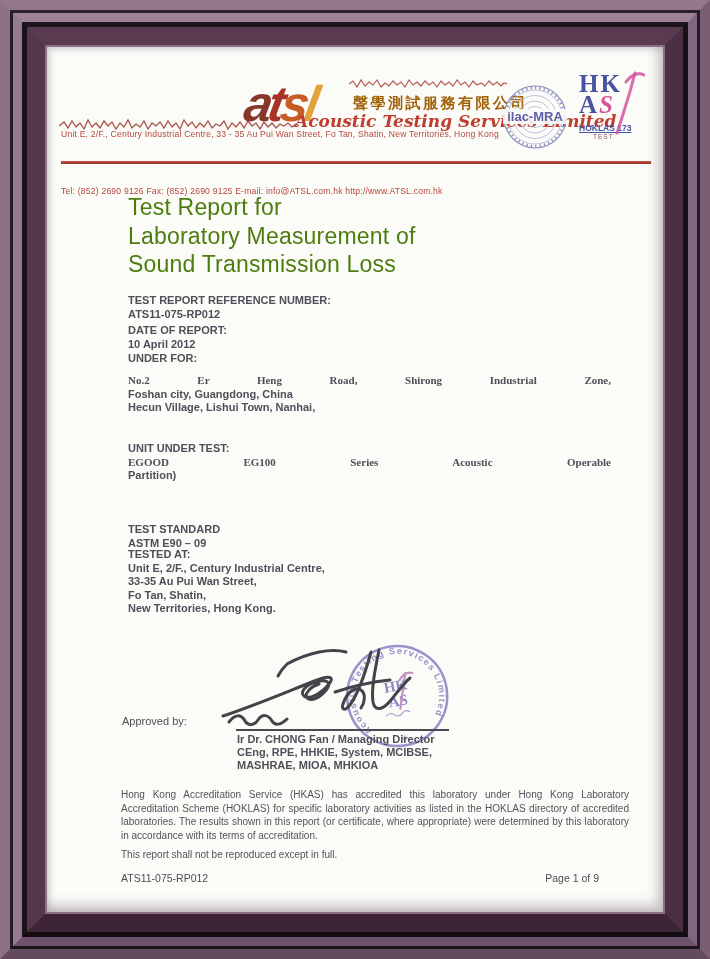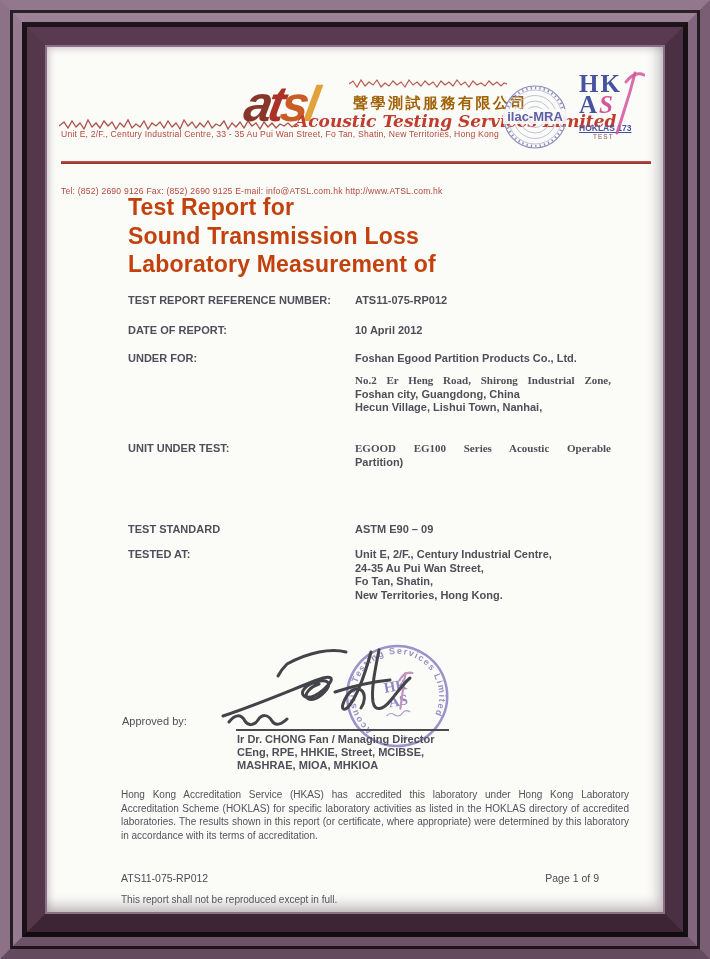--- a/index.html
+++ b/index.html
@@ -35,38 +35,38 @@
     background:linear-gradient(180deg,#c4544a,#8c2e26);}
   
   .hkas{left:532px;top:26px;width:62px;}
   .hkas-word{font-family:"Liberation Serif", serif;font-weight:bold;font-size:25px;
     line-height:21px;color:#4753a0;letter-spacing:2px;}
   .hkas-s{color:#d3559c;font-style:italic;}
   .hoklas{margin-top:8px;font-size:8.5px;font-weight:bold;color:#4753a0;
     text-decoration:underline;white-space:nowrap;}
   .hoklas-sub{font-size:6.5px;color:#8a5560;letter-spacing:1px;margin-left:14px;}
   
-  .title{left:81px;top:146px;font-size:23px;line-height:28.5px;font-weight:bold;
-    color:#c2410c;letter-spacing:.2px;}
+  .title{left:81px;top:146px;font-size:23px;line-height:28.5px;font-weight:normal;
+    color:#4d7c0f;letter-spacing:.2px;}
   
   .det-row{left:81px;width:483px;display:flex;font-size:11px;font-weight:bold;
-    line-height:13.5px;color:#4f4f59;}
+    line-height:13.5px;color:#4f4f59;flex-direction:column;}
   .det-label{width:227px;flex:none;}
   .det-val{flex:1;}
   .jl{text-align:justify;text-align-last:justify;font-family:Liberation Serif, serif;}
   
   .approved-by{left:75px;top:668px;font-size:11px;color:#4f4f59;}
   .sig-line{left:189px;top:682px;width:213px;height:2px;background:#4a4a52;}
   .approver{left:190px;top:686px;font-size:11px;font-weight:bold;line-height:13px;color:#4f4f59;}
   .stamp{left:294px;top:592px;width:112px;height:112px;transform:rotate(-10deg);opacity:.88;}
   .signature{left:172px;top:593px;}
   
   .accr{left:74px;top:741px;width:508px;font-size:10px;line-height:13.7px;
     text-align:justify;color:#53535c;}
-  .note{left:74px;top:847px;font-size:10px;color:#53535c;}
+  .note{left:74px;top:802px;font-size:10px;color:#53535c;}
   .footrow{left:74px;top:825px;width:478px;display:flex;justify-content:space-between;
     font-size:10.5px;color:#4c4c55;}
 </style>
 </head>
 <body>
 
 <div class="frame">
  <div class="f2">
   <div class="f3">
    <div class="f4">
@@ -113,41 +113,38 @@
           <svg class="abs" style="left:14px;top:-4px" width="52" height="66" viewBox="0 0 52 66">
             <path d="M 42 4 C 39 16 35 30 31 42 C 28 52 26 58 24 64" fill="none" stroke="#d3559c" stroke-width="3" stroke-linecap="round" opacity="0.85"></path>
             <path d="M 33 13 C 38 6 45 3 51 6" fill="none" stroke="#d3559c" stroke-width="3" stroke-linecap="round" opacity="0.85"></path>
           </svg>
           <div class="hoklas">HOKLAS 173</div>
           <div class="hoklas-sub">TEST</div>
         </div>
 
         <div class="abs title">
           <div>Test Report for</div>
+          <div>Laboratory Measurement of</div>
           <div>Sound Transmission Loss</div>
-          <div>Laboratory Measurement of</div>
         </div>
 
         <div class="abs det-row" style="top:247px">
           <div class="det-label">TEST REPORT REFERENCE NUMBER:</div>
           <div class="det-val">
                     <div>ATS11-075-RP012</div>
                   </div>
         </div>
         <div class="abs det-row" style="top:277px">
           <div class="det-label">DATE OF REPORT:</div>
           <div class="det-val">
                     <div>10 April 2012</div>
                   </div>
         </div>
         <div class="abs det-row" style="top:305px">
           <div class="det-label">UNDER FOR:</div>
-          <div class="det-val">
-                    <div>Foshan Egood Partition Products Co., Ltd.</div>
-                  </div>
         </div>
         <div class="abs det-row" style="top:327px">
           <div class="det-label"></div>
           <div class="det-val">
             <div class="jl">No.2 Er Heng Road, Shirong Industrial Zone,</div>
             <div>Foshan city, Guangdong, China</div>
             <div>Hecun Village, Lishui Town, Nanhai,</div>
           </div>
         </div>
         <div class="abs det-row" style="top:395px">
@@ -160,21 +157,21 @@
         <div class="abs det-row" style="top:476px">
           <div class="det-label">TEST STANDARD</div>
           <div class="det-val">
                     <div>ASTM E90 – 09</div>
                   </div>
         </div>
         <div class="abs det-row" style="top:501px">
           <div class="det-label">TESTED AT:</div>
           <div class="det-val">
             <div>Unit E, 2/F., Century Industrial Centre,</div>
-            <div>24-35 Au Pui Wan Street,</div>
+            <div>33-35 Au Pui Wan Street,</div>
             <div>Fo Tan, Shatin,</div>
             <div>New Territories, Hong Kong.</div>
           </div>
         </div>
 
         <svg class="abs stamp" viewBox="0 0 112 112">
           <defs>
             <path id="sp" d="M 26.3 86.7 A 42 42 0 1 1 85.7 86.7" fill="none"></path>
           </defs>
           <circle cx="56" cy="57" r="50" fill="none" stroke="#8f83c4" stroke-width="2.5"></circle>
@@ -197,21 +194,21 @@
             <path d="M 160 10 C 156 30 152 50 154 62 C 156 72 164 70 172 60 C 180 50 186 42 191 38"></path>
             <path d="M 116 52 C 134 46 152 42 171 40"></path>
             <path d="M 10 82 C 16 74 22 74 26 81 C 29 86 35 86 39 80 C 43 74 49 74 53 81 C 56 86 62 85 68 79"></path>
           </g>
         </svg>
 
         <div class="abs approved-by">Approved by:</div>
         <div class="abs sig-line"></div>
         <div class="abs approver">
           <div>Ir Dr. CHONG Fan / Managing Director</div>
-          <div>CEng, RPE, HHKIE, Street, MCIBSE,</div>
+          <div>CEng, RPE, HHKIE, System, MCIBSE,</div>
           <div>MASHRAE, MIOA, MHKIOA</div>
         </div>
 
         <div class="abs accr">Hong Kong Accreditation Service (HKAS) has accredited this laboratory under Hong Kong Laboratory Accreditation Scheme (HOKLAS) for specific laboratory activities as listed in the HOKLAS directory of accredited laboratories. The results shown in this report (or certificate, where appropriate) were determined by this laboratory in accordance with its terms of accreditation.</div>
         <div class="abs note">This report shall not be reproduced except in full.</div>
         <div class="abs footrow">
           <span>ATS11-075-RP012</span>
           <span>Page 1 of 9</span>
         </div>
 

